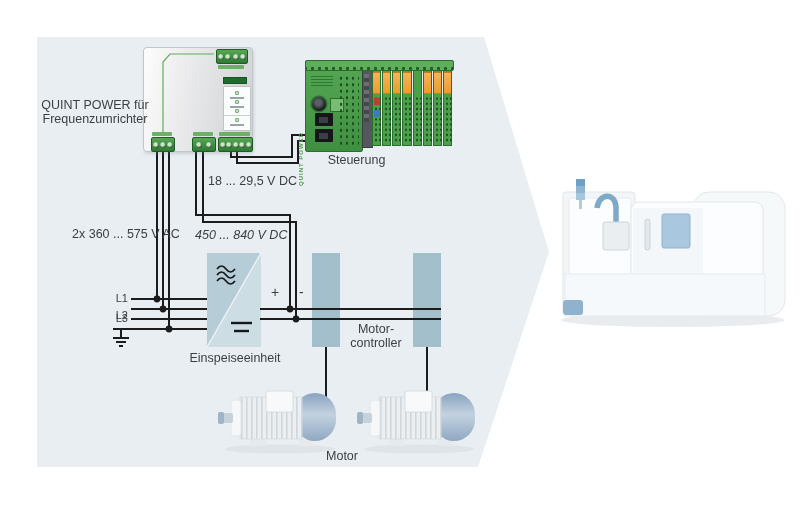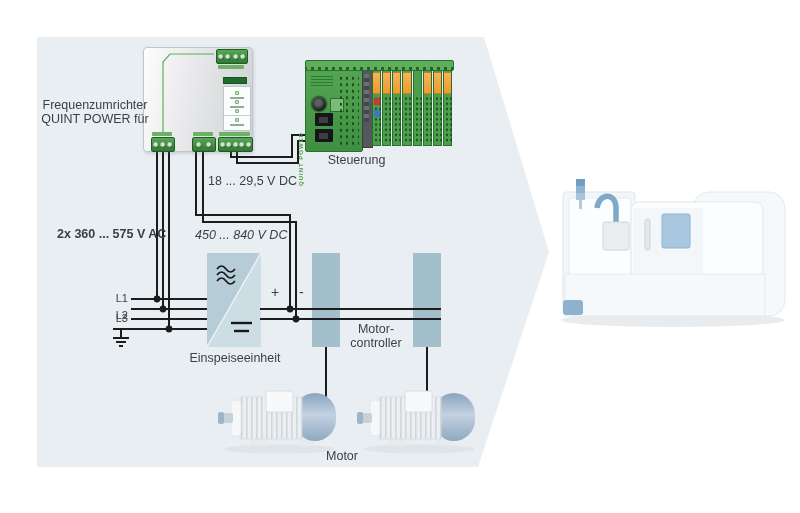--- a/index.html
+++ b/index.html
@@ -9,21 +9,21 @@
             clip-path:polygon(37px 37px,484px 37px,549px 252px,478px 467px,37px 467px);}
   svg{position:absolute;overflow:visible;}
   .wires{left:0;top:0;}
 
   
   .lbl{position:absolute;font-size:12.5px;line-height:14px;color:#3a3f45;white-space:nowrap;}
   .lbl.center{text-align:center;white-space:normal;}
   .lbl-quint{left:18px;top:98px;width:154px;}
   .lbl-steuerung{left:314px;top:153px;width:85px;}
   .lbl-dc24{left:208px;top:174px;}
-  .lbl-ac{left:57px;top:227px;font-weight:bold;}
+  .lbl-ac{left:72px;top:227px;}
   .lbl-dclink{left:195px;top:228px;font-style:italic;}
   .lbl-feedin{left:172px;top:351px;width:126px;}
   .lbl-mc{left:336px;top:322px;width:80px;}
   .lbl-motor{left:311px;top:449px;width:62px;}
   .lbl-plus{left:271px;top:285px;font-size:14px;}
   .lbl-minus{left:299px;top:285px;font-size:14px;}
   .lbl-phase{width:22px;text-align:right;font-size:11px;}
   .lbl-l1{left:106px;top:291px;}
   .lbl-l2{left:106px;top:308px;}
   .lbl-l3{left:106px;top:311px;}
@@ -302,22 +302,22 @@
       <rect x="31" y="24" width="9" height="7" fill="#8fb5d0"></rect>
       <rect x="31" y="31" width="9" height="7" fill="#a5c6dc"></rect>
       <rect x="34" y="38" width="3" height="9" fill="#b9c9d6"></rect>
     </g>
     <path d="M52,46 C54,31 70,30 71,45 L71,62" fill="none" stroke="#7fa9c8" stroke-width="5.5"></path>
     <rect x="58" y="60" width="26" height="28" rx="2" fill="#eaeef1" stroke="#ccd4d9"></rect>
     <rect x="18" y="138" width="20" height="15" rx="3" fill="#8fb3cf"></rect>
   </svg>
 
   <div class="lbl lbl-quint center">
+    <div>QUINT POWER für</div>
     <div>Frequenzumrichter</div>
-    <div>QUINT POWER für</div>
   </div>
   <div class="lbl lbl-steuerung center">Steuerung</div>
   <div class="lbl lbl-dc24">18 ... 29,5 V DC</div>
   <div class="lbl lbl-ac">2x 360 ... 575 V AC</div>
   <div class="lbl lbl-dclink">450 ... 840 V DC</div>
   <div class="lbl lbl-mc center">
     <div>Motor-</div>
     <div>controller</div>
   </div>
   <div class="lbl lbl-feedin center">Einspeiseeinheit</div>

